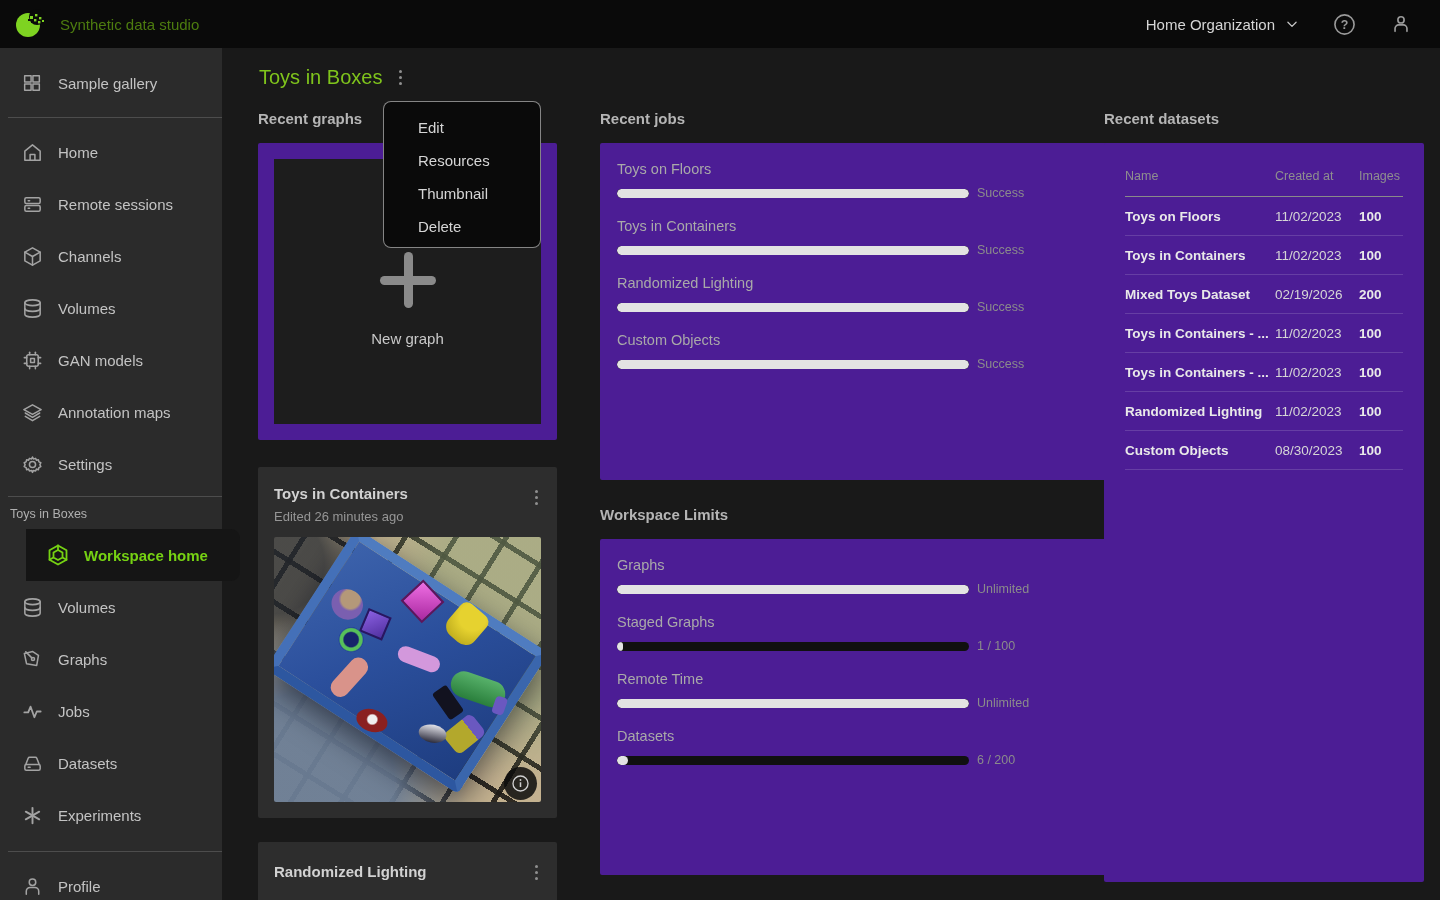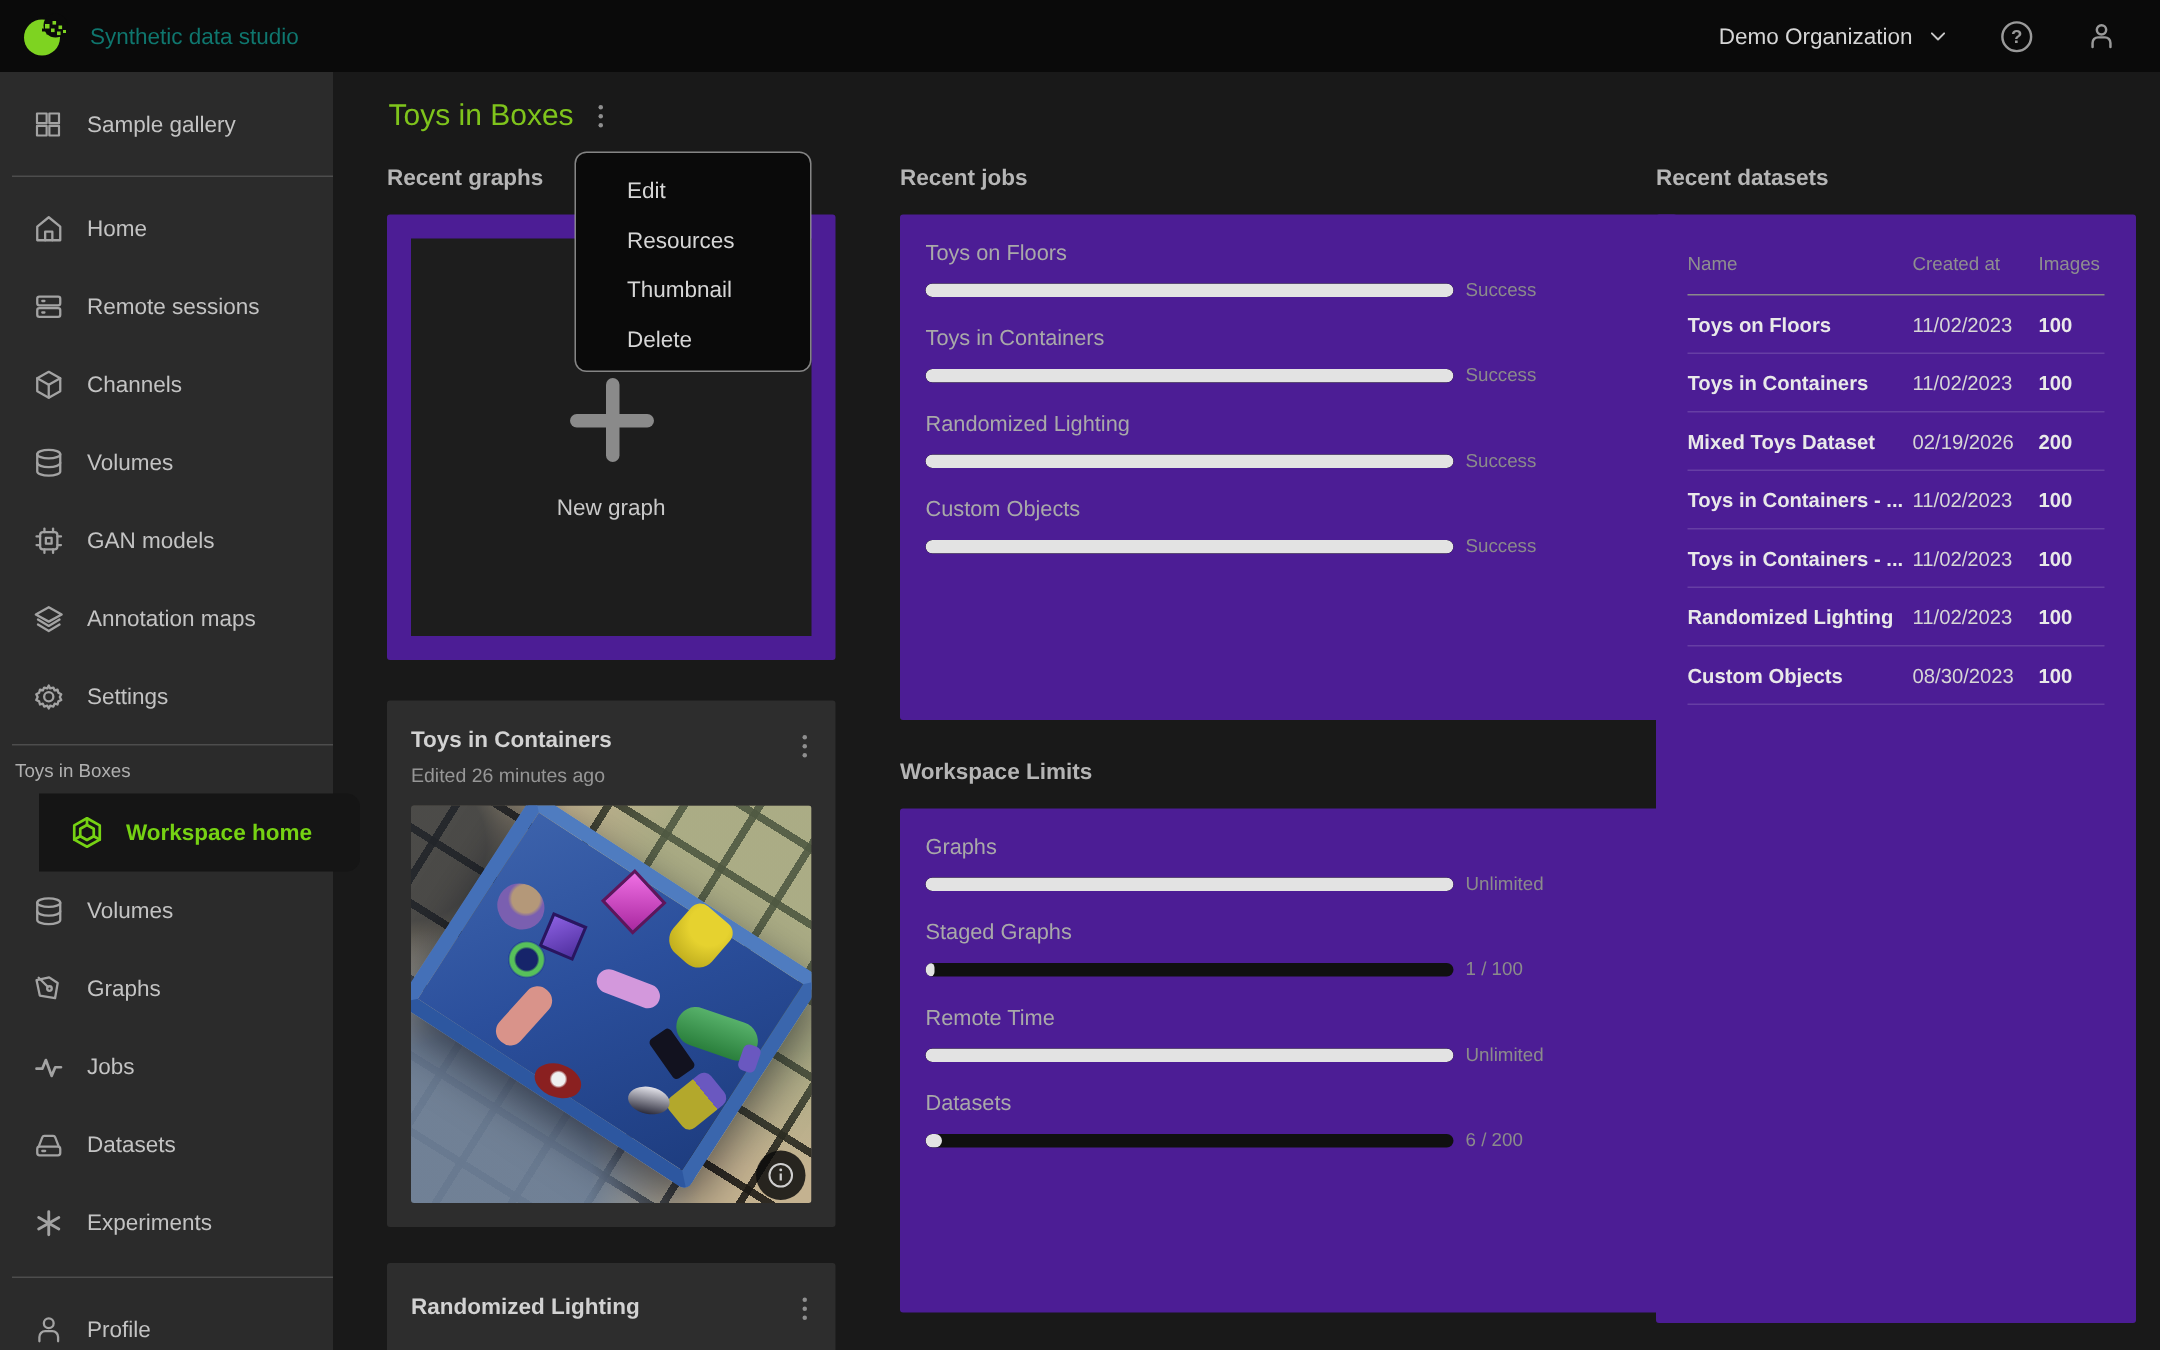--- a/index.html
+++ b/index.html
@@ -4,21 +4,21 @@
 <style>
   * { margin:0; padding:0; box-sizing:border-box; }
   html,body { background:#000; }
   body { font-family:"Liberation Sans", sans-serif; }
   .screen { position:relative; width:1440px; height:900px; overflow:hidden; background:#191919; }
 
   
   .topbar { position:absolute; left:0; top:0; width:1440px; height:48px; background:#0a0a0a; z-index:30;
             display:flex; align-items:center; }
   .logo { position:absolute; left:14px; top:8px; width:32px; height:32px; }
-  .app-title { position:absolute; left:60px; color:#0f766e; font-size:15px; }
+  .app-title { position:absolute; left:60px; color:#4d7c0f; font-size:15px; }
   .topbar-right { position:absolute; right:28px; display:flex; align-items:center; gap:34px; }
   .org-switcher { display:flex; align-items:center; gap:10px; color:#d6d6d6; font-size:15px; cursor:pointer; }
   .icon-btn { display:flex; align-items:center; justify-content:center; cursor:pointer; }
 
   
   .sidebar { position:absolute; left:0; top:48px; width:222px; height:852px; background:#2b2b2b; z-index:20; padding-top:9px; }
   .side-item { height:52px; display:flex; align-items:center; padding-left:20px; cursor:pointer; }
   .side-item .icn { width:24px; height:24px; margin-right:14px; flex:0 0 24px; display:flex; align-items:center; justify-content:center; }
   .side-item .lbl { color:#c3c3c3; font-size:15px; white-space:nowrap; }
   .side-item.active { background:#151515; border-radius:0 9px 9px 0; width:214px;margin-left:26px; }
@@ -113,21 +113,21 @@
         <rect x="20" y="11" width="2.4" height="2.4" fill="#7ed321"></rect>
         <rect x="24" y="13" width="2.4" height="2.4" fill="#7ed321"></rect>
         <rect x="17" y="13" width="2" height="2" fill="#0a0a0a"></rect>
         <rect x="14" y="11" width="2" height="2" fill="#0a0a0a"></rect>
         <rect x="28" y="12" width="2" height="2" fill="#7ed321"></rect>
       </svg>
     </span>
     <span class="app-title">Synthetic data studio</span>
     <div class="topbar-right">
       <div class="org-switcher">
-        <span>Demo Organization</span>
+        <span>Home Organization</span>
         <svg class="sic" width="14" height="14" viewBox="0 0 24 24" style="stroke:#c7c7c7;stroke-width:2.2">
             <polyline points="5,9 12,16 19,9"></polyline>
           </svg>
       </div>
       <span class="icon-btn">
         <svg width="23" height="23" viewBox="0 0 24 24">
             <circle cx="12" cy="12" r="10" fill="none" stroke="#9a9a9a" stroke-width="1.7"></circle>
             <text x="12" y="16.5" text-anchor="middle" font-size="13" fill="#9a9a9a" font-family="Liberation Sans, sans-serif" font-weight="bold">?</text>
           </svg>
       </span>

